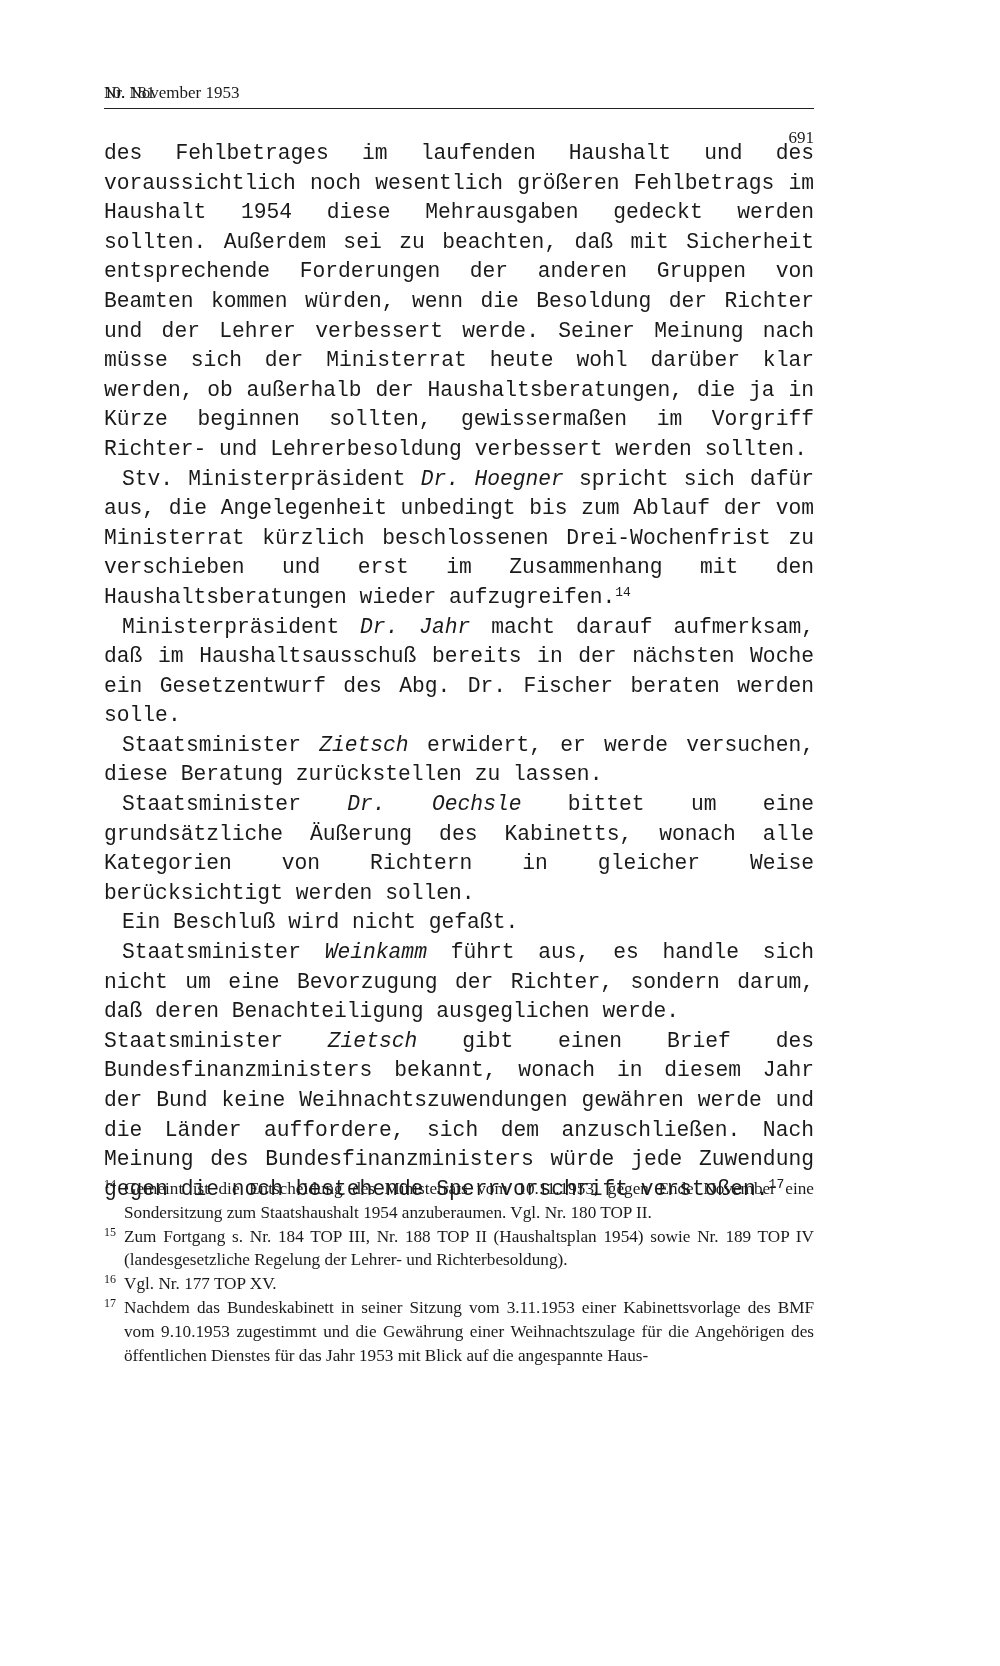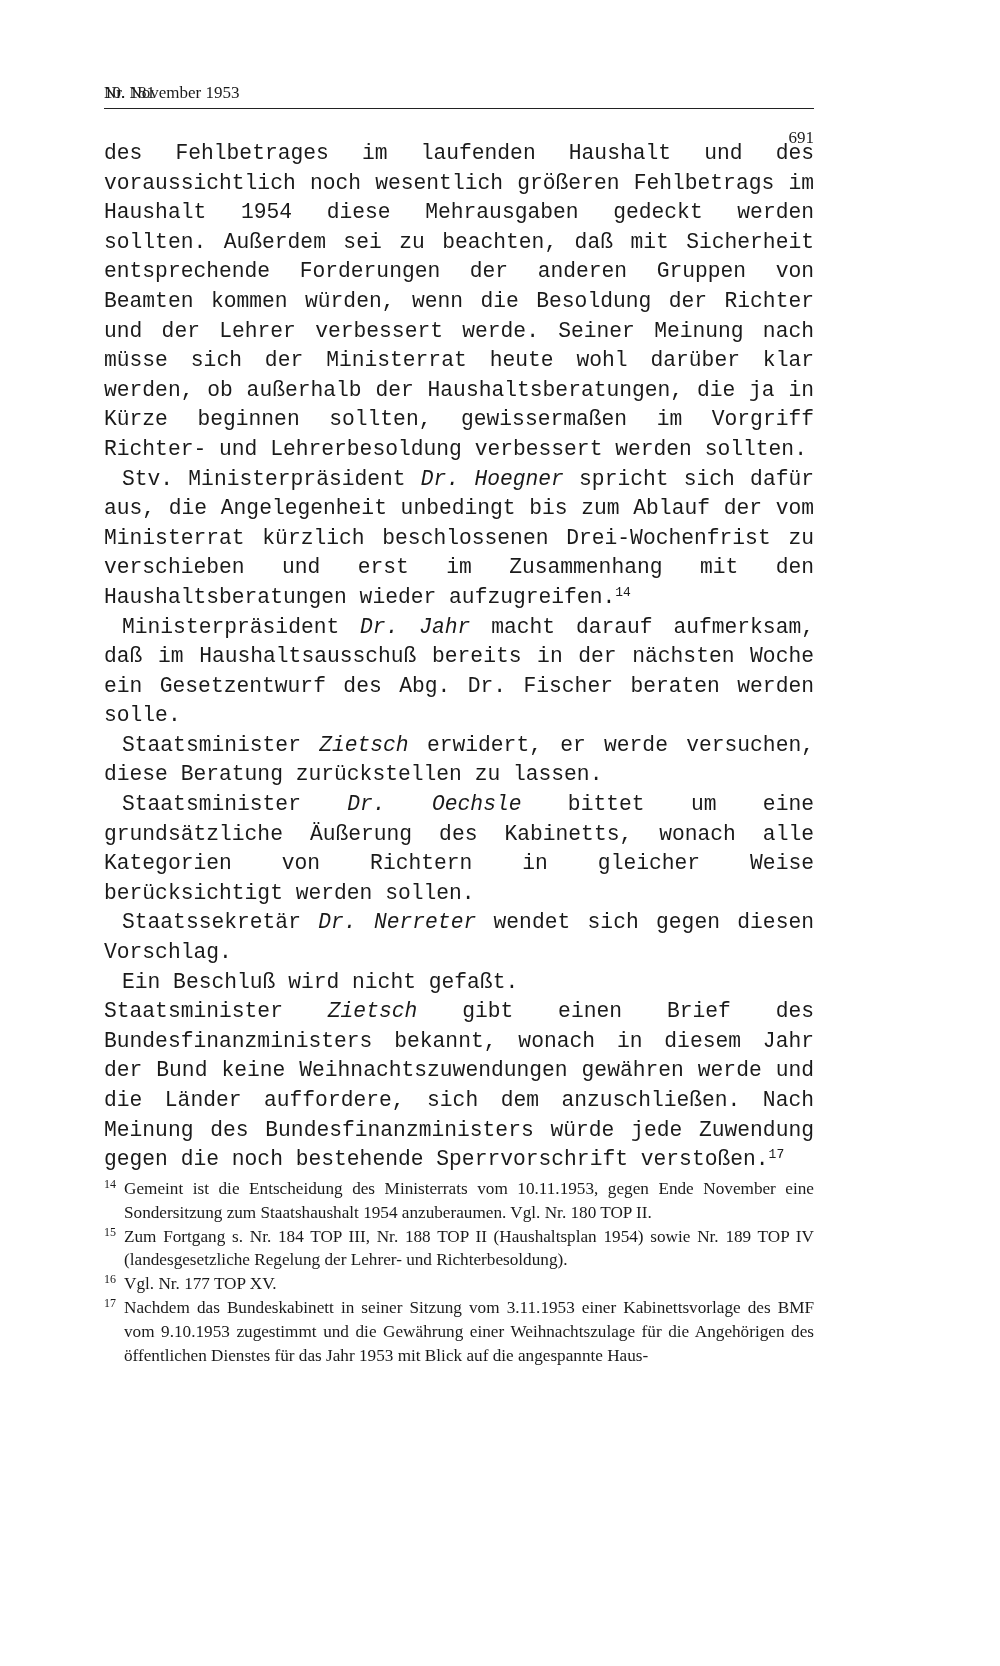--- a/index.html
+++ b/index.html
@@ -97,24 +97,24 @@
     <p class="noindent"><span>des Fehlbetrages im laufenden Haushalt und des voraussichtlich noch wesent­lich größeren Fehlbetrags im Haushalt 1954 diese Mehrausgaben gedeckt werden sollten. Außerdem sei zu beachten, daß mit Sicherheit entsprechende Forderungen der anderen Gruppen von Beamten kommen würden, wenn die Besoldung der Richter und der Lehrer verbessert werde. Seiner Meinung nach müsse sich der Ministerrat heute wohl darüber klar werden, ob außerhalb der Haushaltsberatungen, die ja in Kürze beginnen sollten, gewissermaßen im Vorgriff Richter- und Lehrerbesoldung verbessert werden sollten.</span></p>
 
     <p class="indent"><span>Stv. Ministerpräsident </span><em>Dr. Hoegner</em><span> spricht sich dafür aus, die Angelegenheit unbedingt bis zum Ablauf der vom Ministerrat kürzlich beschlossenen Drei-Wochenfrist zu verschieben und erst im Zusammenhang mit den Haushaltsbe­ratungen wieder aufzugreifen.</span><sup class="fnref">14</sup></p>
 
     <p class="indent"><span>Ministerpräsident </span><em>Dr. Jahr</em><span> macht darauf aufmerksam, daß im Haushalts­ausschuß bereits in der nächsten Woche ein Gesetzentwurf des Abg. Dr. Fischer beraten werden solle.</span></p>
 
     <p class="indent"><span>Staatsminister </span><em>Zietsch</em><span> erwidert, er werde versuchen, diese Beratung zurück­stellen zu lassen.</span></p>
 
     <p class="indent"><span>Staatsminister </span><em>Dr. Oechsle</em><span> bittet um eine grundsätzliche Äußerung des Kabi­netts, wonach alle Kategorien von Richtern in gleicher Weise berücksichtigt werden sollen.</span></p>
 
-    <p class="indent"><span>Staatssekretär </span><em>Dr. Nerreter</em><span> wendet sich gegen diesen Vorschlag.</span></p>
 
     <p class="indent"><span>Ein Beschluß wird nicht gefaßt.</span></p>
 
+    <p class="indent"><span>Staatsminister </span><em>Weinkamm</em><span> führt aus, es handle sich nicht um eine Bevor­zugung der Richter, sondern darum, daß deren Benachteiligung ausgeglichen werde.</span></p>
 
 
 
     <p class="noindent"><span>Staatsminister </span><em>Zietsch</em><span> gibt einen Brief des Bundesfinanzministers bekannt, wonach in diesem Jahr der Bund keine Weihnachtszuwendungen gewähren werde und die Länder auffordere, sich dem anzuschließen. Nach Meinung des Bundesfinanzministers würde jede Zuwendung gegen die noch bestehende Sperrvorschrift verstoßen.</span><sup class="fnref">17</sup></p>
   </div>
 </div>
 
 <div class="footnotes">
   <div class="footnote">
     <span class="fn-num">14</span>

